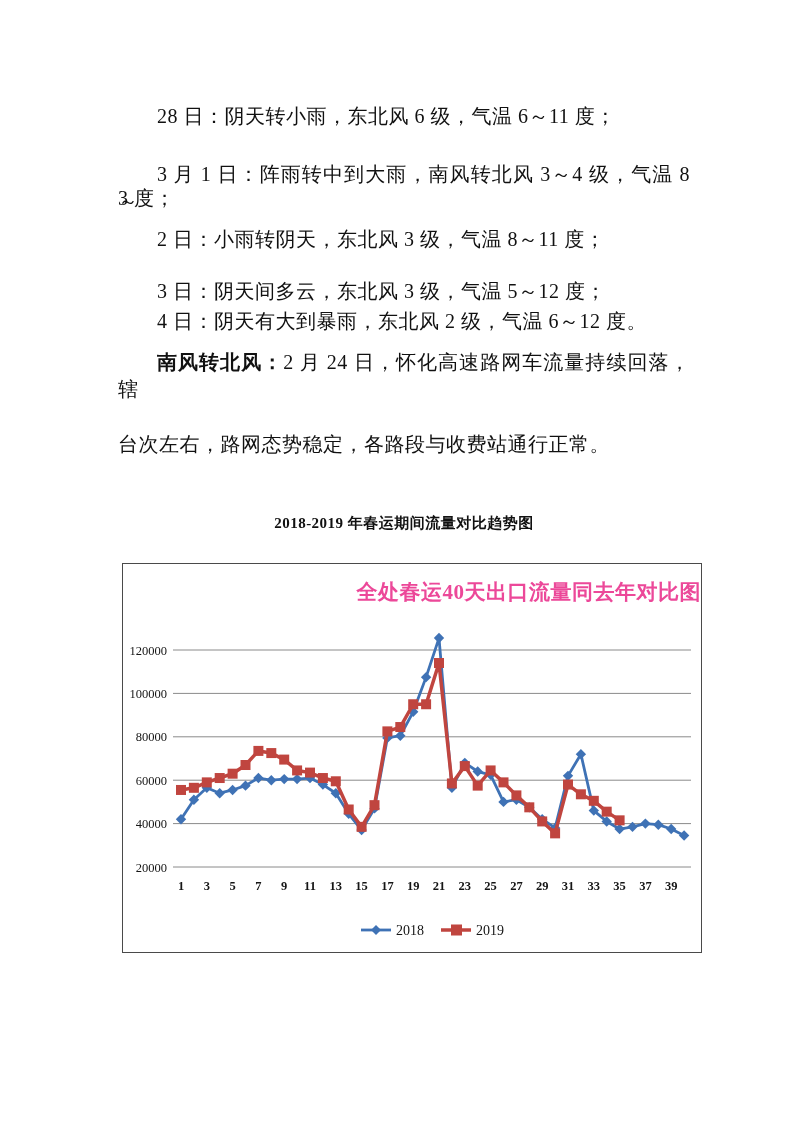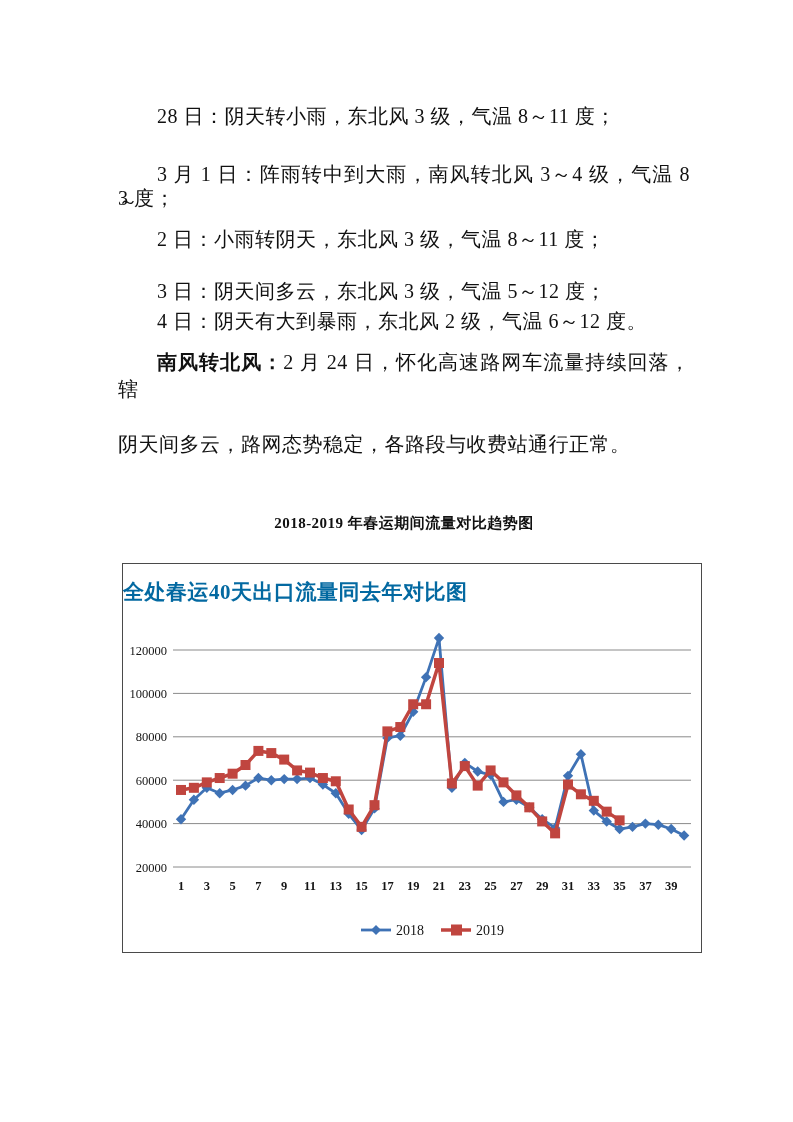--- a/index.html
+++ b/index.html
@@ -16,38 +16,38 @@
   .justify{text-align:justify;text-align-last:justify;}
   .caption{
     position:absolute;left:118px;top:514px;width:572px;text-align:center;
     font-size:15px;font-weight:bold;letter-spacing:0.5px;
   }
   .chart-frame{
     position:absolute;left:122px;top:563px;width:580px;height:390px;
     border:1px solid #4a4a4a;background:#ffffff;box-sizing:border-box;
   }
   .chart-title{
-    position:absolute;top:14px;left:0;width:100%;text-align:left;
-    font-size:21px;font-weight:bold;color:#0369a1;letter-spacing:0.5px;
+    position:absolute;top:14px;left:0;width:100%;text-align:right;
+    font-size:21px;font-weight:bold;color:#ec4899;letter-spacing:0.5px;
   }
   #chart-svg{position:absolute;left:0;top:0;}
 </style>
 </head>
 <body>
 
 <div class="page">
 
-  <div class="line indent" style="top:103px"><b></b><span>28 日：阴天转小雨，东北风 3 级，气温 8～11 度；</span></div>
+  <div class="line indent" style="top:103px"><b></b><span>28 日：阴天转小雨，东北风 6 级，气温 6～11 度；</span></div>
   <div class="line indent justify" style="top:161px"><b></b><span>3 月 1 日：阵雨转中到大雨，南风转北风 3～4 级，气温 8～</span></div>
   <div class="line" style="top:185px"><b></b><span>3 度；</span></div>
   <div class="line indent" style="top:226px"><b></b><span>2 日：小雨转阴天，东北风 3 级，气温 8～11 度；</span></div>
   <div class="line indent" style="top:278px"><b></b><span>3 日：阴天间多云，东北风 3 级，气温 5～12 度；</span></div>
   <div class="line indent" style="top:308px"><b></b><span>4 日：阴天有大到暴雨，东北风 2 级，气温 6～12 度。</span></div>
   <div class="line indent justify" style="top:349px"><b>南风转北风：</b><span>2 月 24 日，怀化高速路网车流量持续回落，辖</span></div>
-  <div class="line" style="top:431px"><b></b><span>阴天间多云，路网态势稳定，各路段与收费站通行正常。</span></div>
+  <div class="line" style="top:431px"><b></b><span>台次左右，路网态势稳定，各路段与收费站通行正常。</span></div>
 
   <div class="caption">2018-2019 年春运期间流量对比趋势图</div>
 
   <div class="chart-frame">
     <svg id="chart-svg" width="578" height="388" viewBox="0 0 578 388">
         <line x1="50" y1="303" x2="568" y2="303" stroke="#8a8a8a" stroke-width="1"></line>
         <text x="44" y="307.5" text-anchor="end" font-size="12.5" fill="#151515" font-family="&quot;Liberation Serif&quot;,&quot;DejaVu Serif&quot;,serif">20000</text>
         <line x1="50" y1="259.6" x2="568" y2="259.6" stroke="#8a8a8a" stroke-width="1"></line>
         <text x="44" y="264.1" text-anchor="end" font-size="12.5" fill="#151515" font-family="&quot;Liberation Serif&quot;,&quot;DejaVu Serif&quot;,serif">40000</text>
         <line x1="50" y1="216.2" x2="568" y2="216.2" stroke="#8a8a8a" stroke-width="1"></line>

